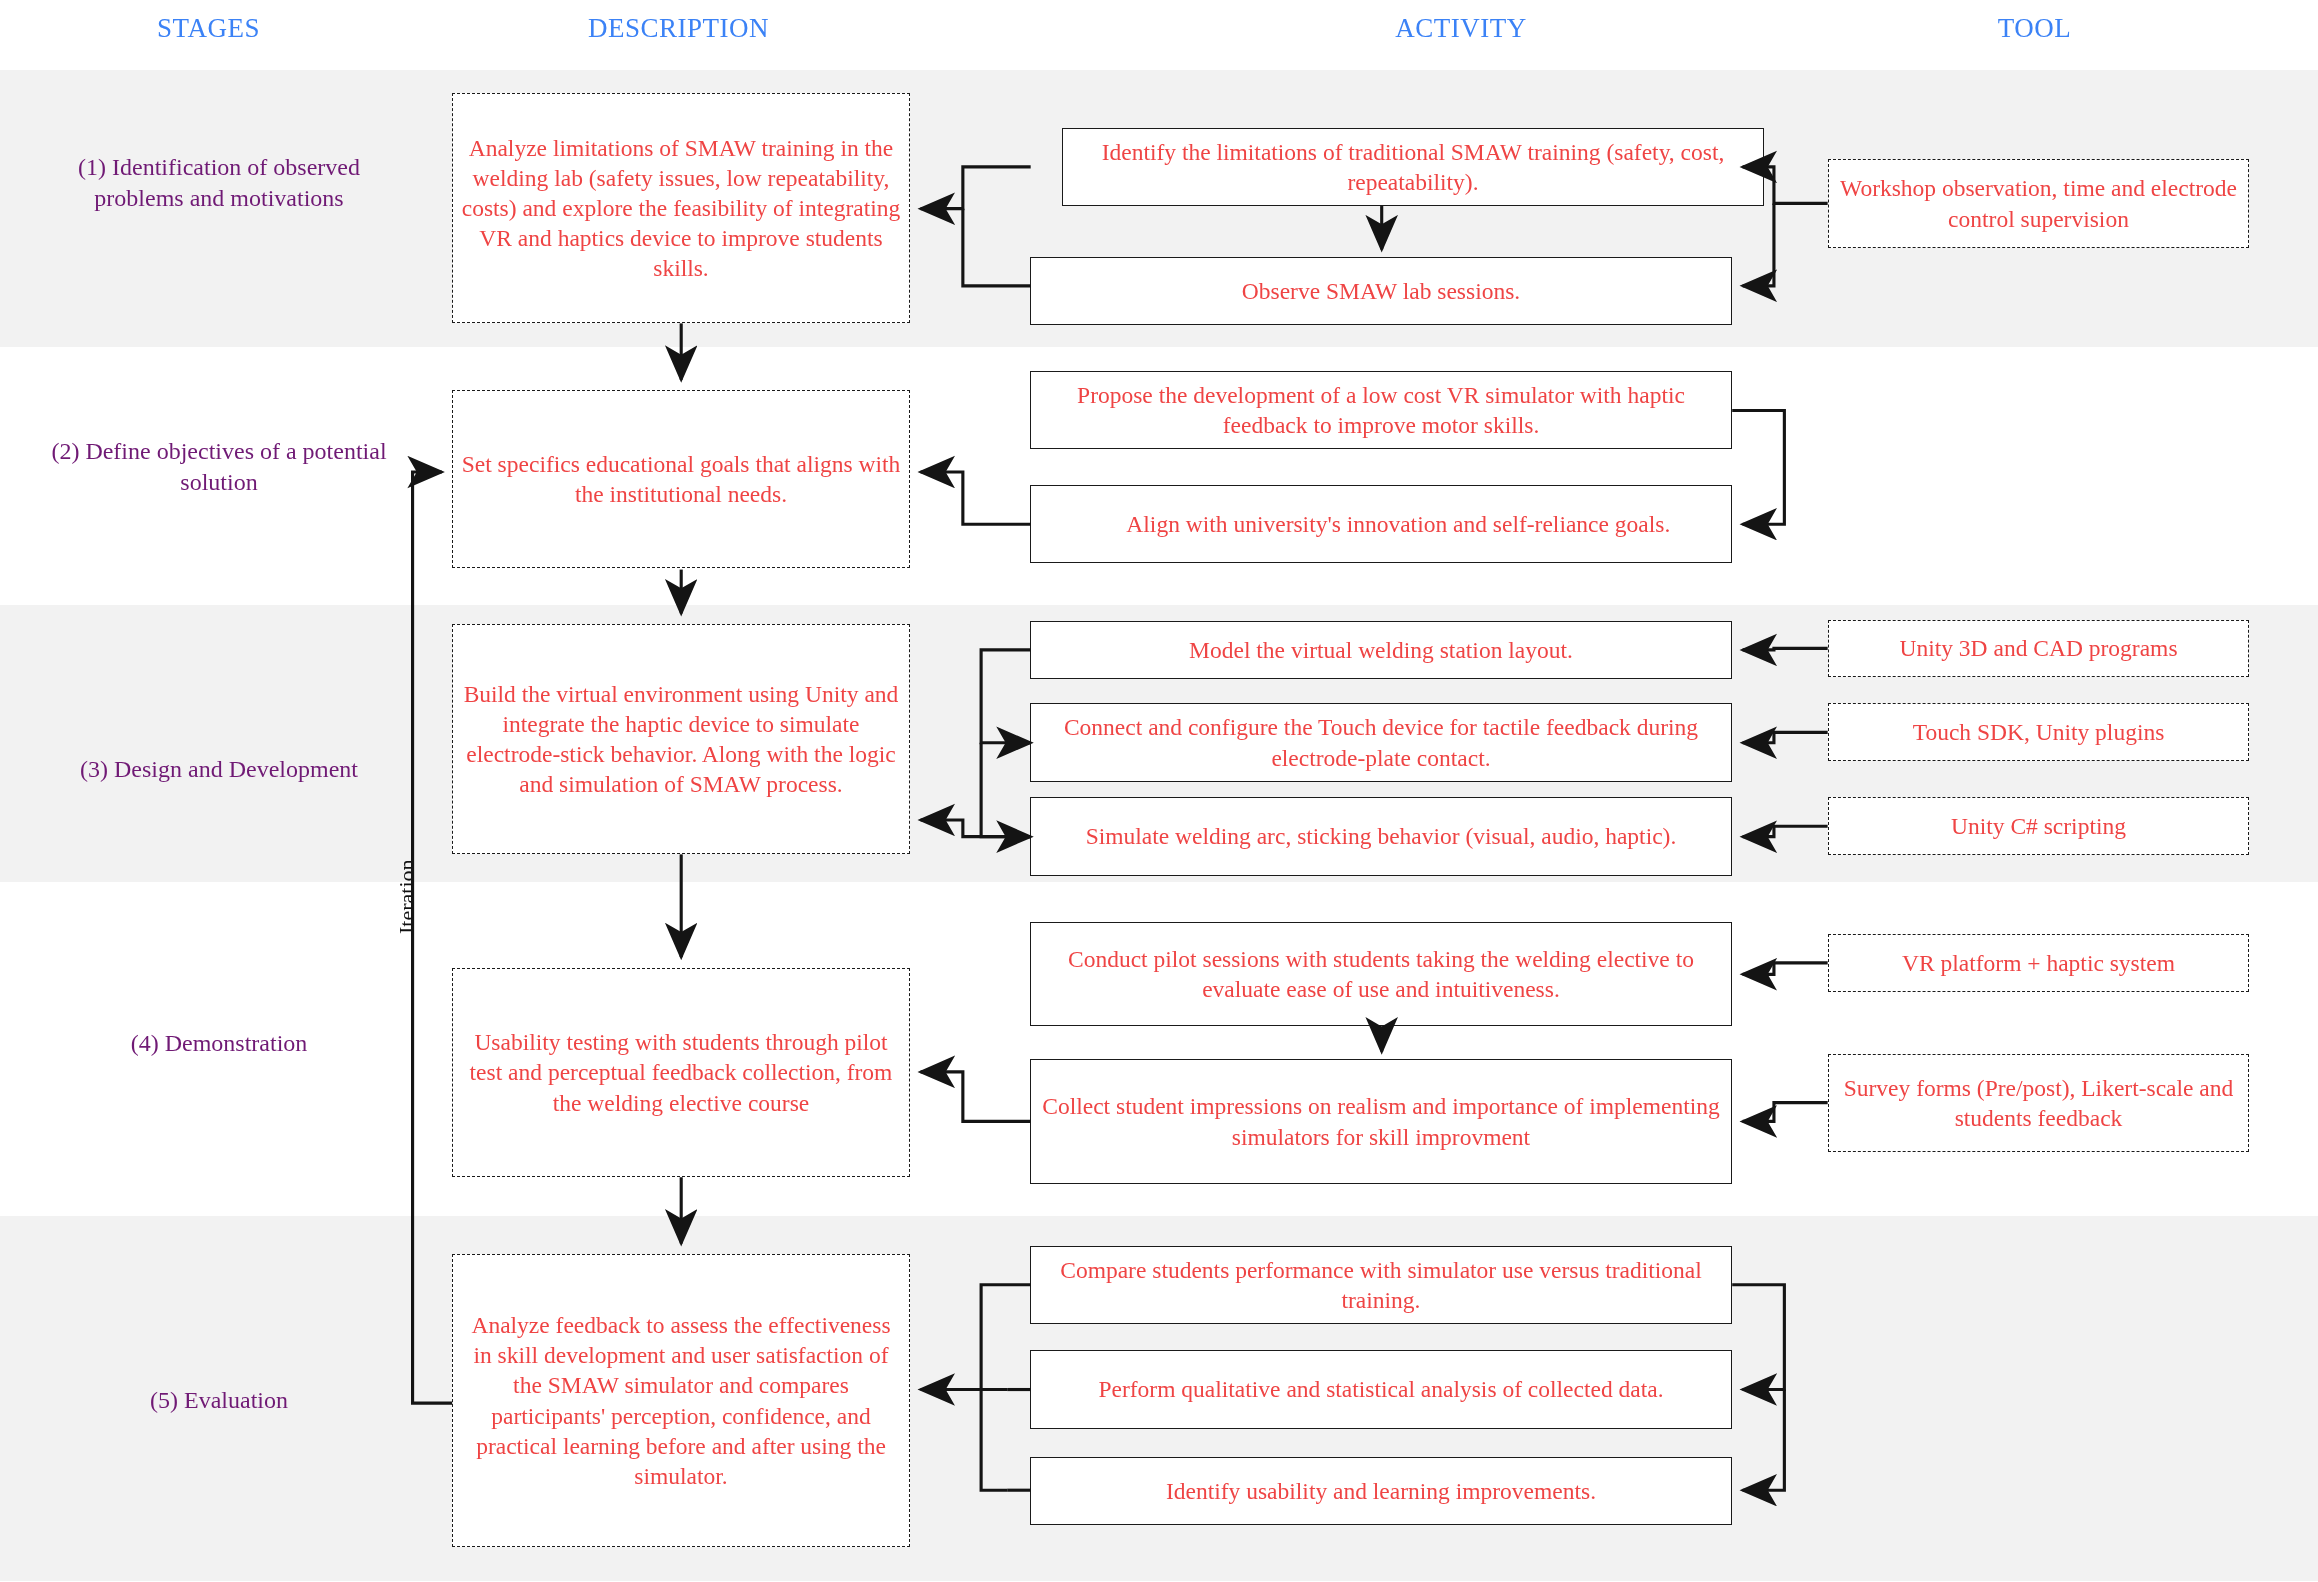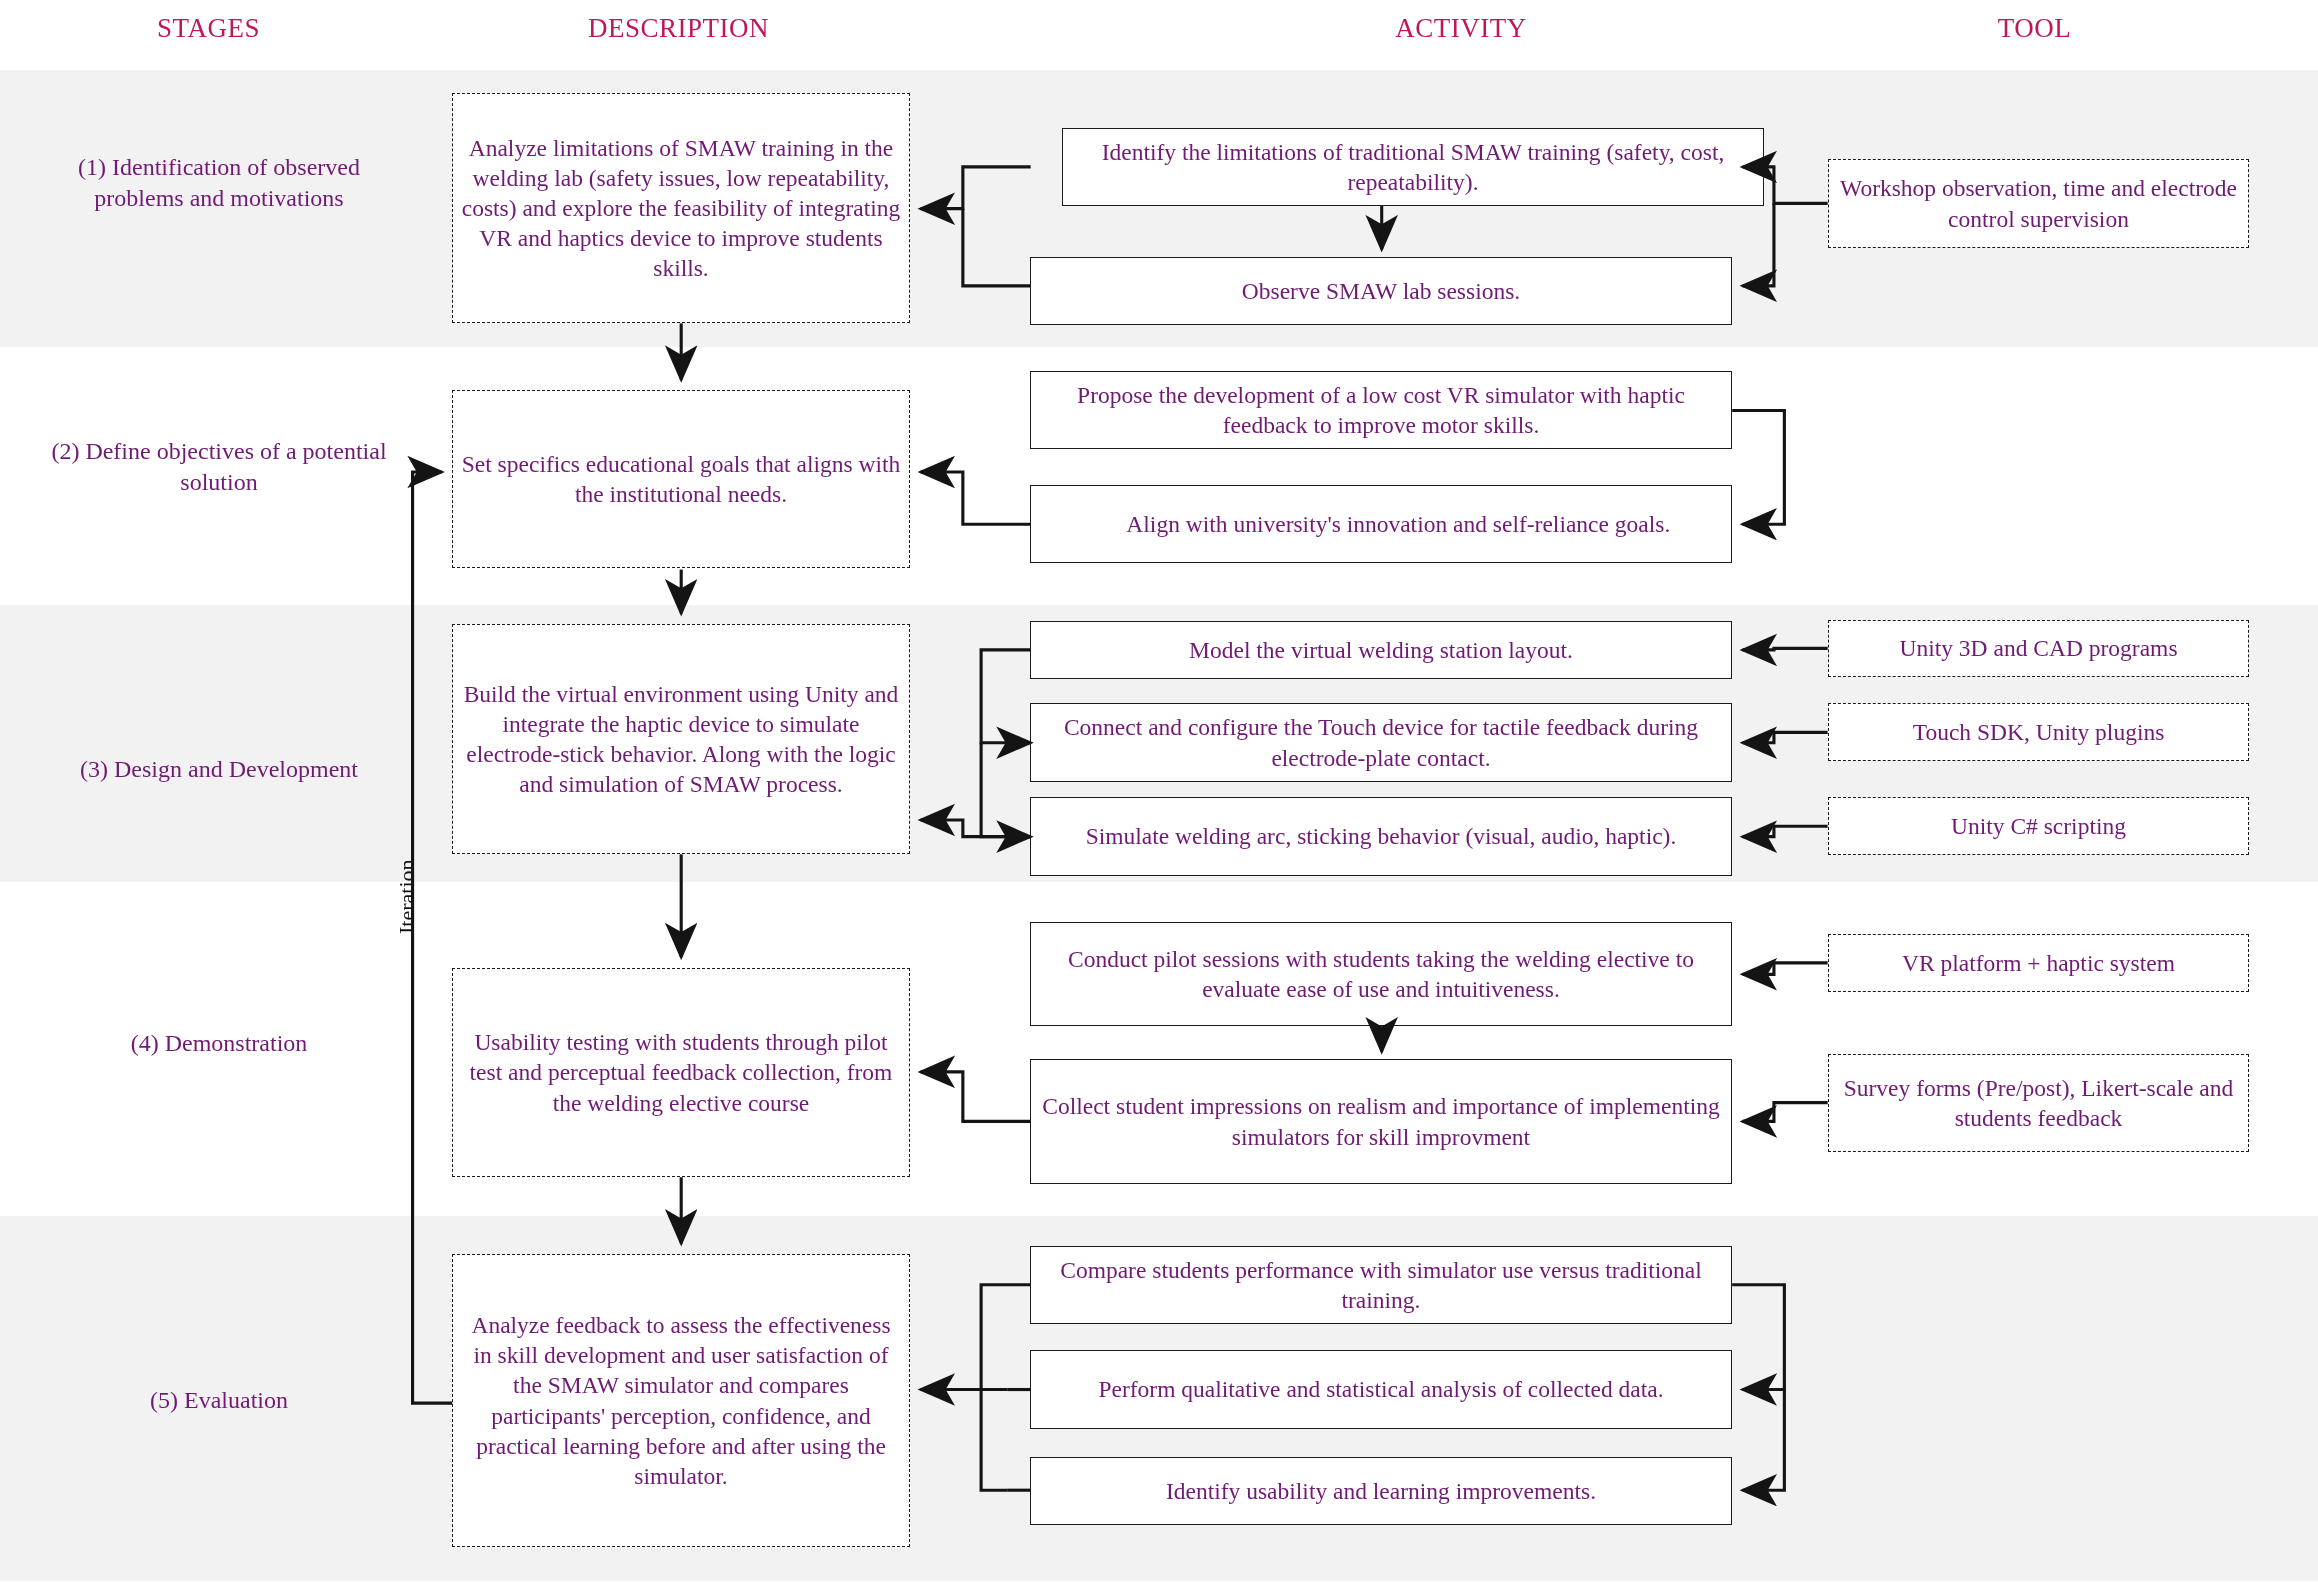--- a/index.html
+++ b/index.html
@@ -1,24 +1,24 @@
 <!DOCTYPE html>
 <html style="font-size:8.3px"><head>
 <meta charset="utf-8">
 <style>
   html,body{margin:0;padding:0;background:#ffffff;}
   body{font-family:"Liberation Serif", serif;}
   #stage{position:relative;width:2319px;height:1582px;background:#ffffff;overflow:hidden;}
   svg#canvas{position:absolute;left:0;top:0;width:2319px;height:1582px;}
-  .hdr{position:absolute;font-size:27px;letter-spacing:0.5px;color:#be185d;text-align:center;font-family:"Liberation Serif",serif;}
+  .hdr{position:absolute;font-size:27px;letter-spacing:0.5px;color:#3b82f6;text-align:center;font-family:"Liberation Serif",serif;}
   .band{position:absolute;background:#f2f2f2;}
   .stagelbl{position:absolute;font-size:24px;line-height:1.30;color:#701a75;text-align:center;font-family:"Liberation Serif",serif;
             display:flex;align-items:center;justify-content:center;}
   .box{position:absolute;box-sizing:border-box;display:flex;align-items:center;justify-content:center;
-       text-align:center;font-size:23.5px;line-height:1.28;color:#701a75;font-family:"Liberation Serif",serif;
+       text-align:center;font-size:23.5px;line-height:1.28;color:#ef4444;font-family:"Liberation Serif",serif;
        padding:3.1px 7.3px;}
   .solid{border:1.6px solid #1a1a1a;background:#ffffff;}
   .dashed{border:1.6px dashed #1a1a1a;background:#ffffff;}
   .iterlbl{position:absolute;font-size:22px;color:#111;font-family:"Liberation Serif",serif;
            transform-origin:0 0;transform:rotate(-90deg);white-space:nowrap;}
 </style>
 </head>
 <body>
 
 <div id="stage">

